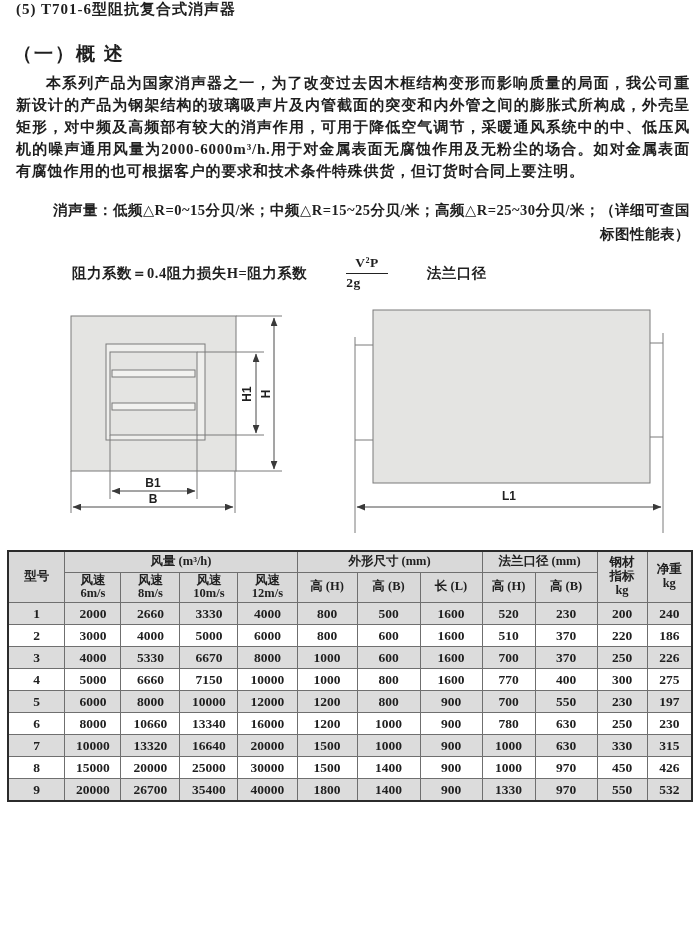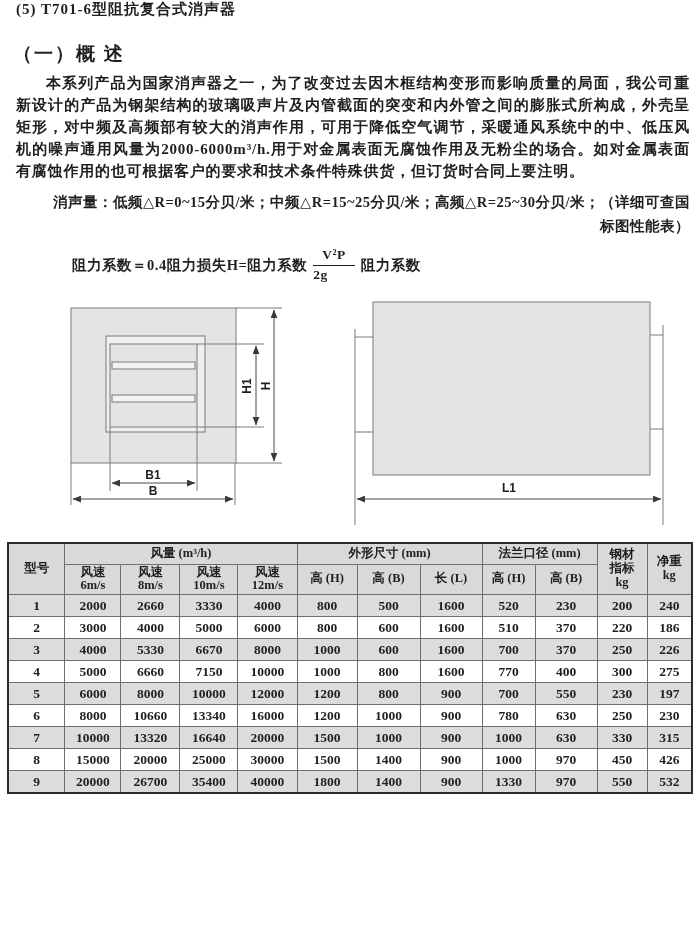--- a/index.html
+++ b/index.html
@@ -13,30 +13,30 @@
 
   .doc-title {
     margin-left:16px; font-size:15px; font-weight:bold; letter-spacing:1px;
   }
   .sec-heading {
     margin:22px 0 0 13px; font-size:19px; font-weight:bold; letter-spacing:2px;
   }
   .sec-heading.small { font-size:15px; letter-spacing:1px; }
 
   .body-text {
-    margin:5px 10px 8px 16px; font-size:15px; line-height:22px;
+    margin:5px 10px 16px 16px; font-size:15px; line-height:22px;
     text-indent:2em; text-align:justify; letter-spacing:0.8px; font-weight:bold;font-family:Liberation Serif, serif;
   }
   .perf-text {
     margin:8px 10px 0 16px; font-size:14.5px; line-height:24px;
     text-indent:2em; letter-spacing:0.5px; font-weight:bold;text-align:right;
   }
   .formula {
     margin:4px 12px 0 72px; height:46px; font-size:14.5px; font-weight:bold;
-    display:flex; align-items:center; letter-spacing:0.5px;
+    display:flex; align-items:center; letter-spacing:0.5px;gap:33px;
   }
   .frac {
     display:inline-flex; flex-direction:column; 
     font-size:13.5px; line-height:1.25; margin:0 6px; font-weight:bold;
   }
   .frac .num { border-bottom:1.5px solid #222; padding:0 9px 1px; }
   .frac .den { padding-top:1px; }
 
   .diagram-wrap { position:relative; height:244px; margin-top:4px; }
   .diagram-wrap svg { display:block; }
@@ -72,21 +72,21 @@
   <p class="body-text">本系列产品为国家消声器之一，为了改变过去因木框结构变形而影响质量的局面，我公司重新设计的产品为钢架结构的玻璃吸声片及内管截面的突变和内外管之间的膨胀式所构成，外壳呈矩形，对中频及高频部有较大的消声作用，可用于降低空气调节，采暖通风系统中的中、低压风机的噪声通用风量为2000-6000m³/h.用于对金属表面无腐蚀作用及无粉尘的场合。如对金属表面有腐蚀作用的也可根据客户的要求和技术条件特殊供货，但订货时合同上要注明。</p>
 
   <p class="perf-text">消声量：低频△R=0~15分贝/米；中频△R=15~25分贝/米；高频△R=25~30分贝/米；（详细可查国标图性能表）</p>
 
   <div class="formula">
     <span>阻力系数＝0.4阻力损失H=阻力系数</span>
     <span class="frac">
       <span class="num">V²P</span>
       <span class="den">2g</span>
     </span>
-    <span>阻力系数</span>
+    <span>法兰口径</span>
   </div>
 
 
   <div class="diagram-wrap">
     <svg width="700" height="244" viewBox="0 0 700 244" font-family="Liberation Sans, DejaVu Sans, sans-serif">
       <defs>
         <marker id="arr" viewBox="0 0 10 8" markerWidth="9" markerHeight="7" refX="9.5" refY="4" orient="auto-start-reverse">
           <path d="M0,0 L10,4 L0,8 Z" fill="#3a3a3a"></path>
         </marker>
       </defs>

